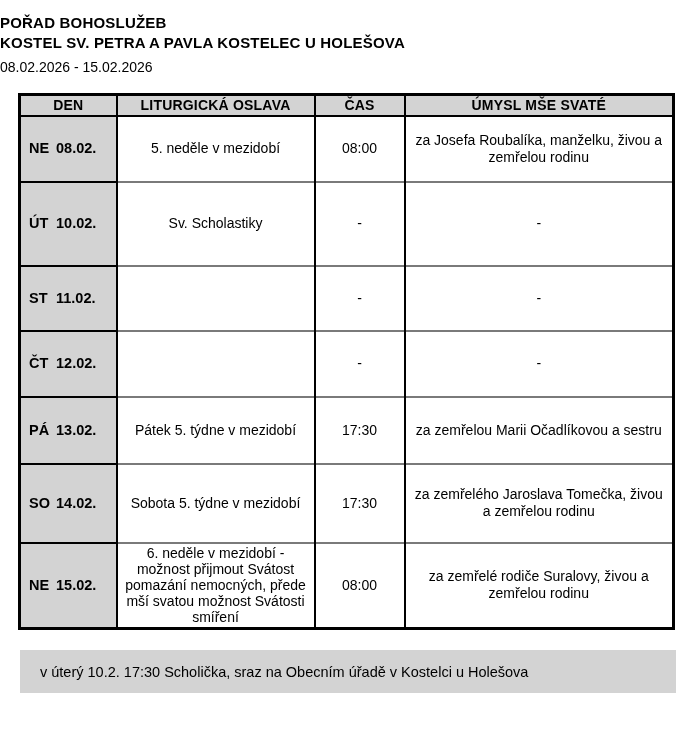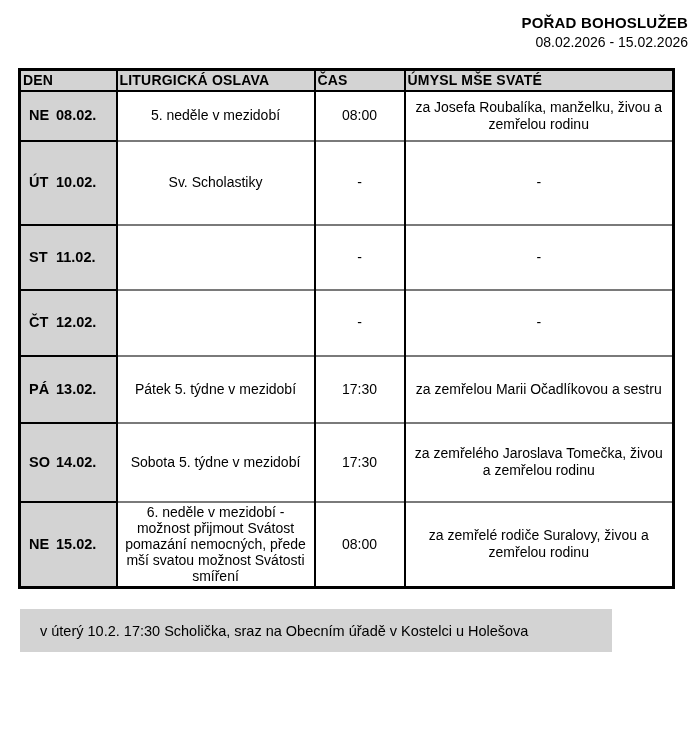--- a/index.html
+++ b/index.html
@@ -8,47 +8,47 @@
     --row_divider_gray: #7a7a7a;
   }
   * { box-sizing: border-box; }
   html, body {
     margin: 0; padding: 0;
     width: 688px; height: 749px;
     background: #ffffff;
     color: #000000;
     font-family: "Liberation Sans", sans-serif;
   }
-  .title-block { text-align: right; padding-top: 13px; }
+  .title-block { text-align: left; padding-top: 13px; }
   .title-line1, .title-line2 {
     font-size: 15px; font-weight: bold; line-height: 20px;
     letter-spacing: 0.2px;
   }
-  .date-range { font-size: 14px; line-height: 18px; }
+  .date-range { font-size: 14px; line-height: 18px; margin-top: 5px; }
 
   table.schedule {
     border-collapse: collapse;
     table-layout: fixed;
     width: 654px;
     margin: 17px 0 0 18px;
     border: 3px solid var(--border_black);
   }
   col.c-den { width: 97px; }
   col.c-osl { width: 198px; }
   col.c-cas { width: 90px; }
   col.c-umy { width: 269px; }
 
   th {
     background: var(--cell_gray);
     border: 2px solid var(--border_black);
     font-size: 14px;
     font-weight: bold;
     height: 21px;
     padding: 1px 2px;
-    text-align: left;
+    text-align: center;
     letter-spacing: 0.2px;
   }
   td {
     border-left: 2px solid var(--border_black);
     border-right: 2px solid var(--border_black);
     border-top: 2px solid var(--row_divider_gray);
     font-size: 14px;
     line-height: 17px;
     text-align: center;
     vertical-align: middle;
@@ -61,55 +61,56 @@
     border-top: 2px solid var(--border_black);
     font-weight: bold;
     font-size: 14.5px;
     text-align: left;
     padding-left: 8px;
     white-space: nowrap;
   }
   td.day .abbr { display: inline-block; min-width: 27px; }
 
   .note-bar {
-    width: 592px;
+    width: 656px;
     height: 43px;
     margin: 20px 0 0 20px;
     background: var(--cell_gray);
     display: flex;
     align-items: center;
     padding-left: 20px;
     font-size: 14.5px;
   }
 </style>
 </head>
 <body>
 
 <div class="title-block">
   <div class="title-line1">POŘAD BOHOSLUŽEB</div>
+  <div class="title-line2">KOSTEL SV. PETRA A PAVLA KOSTELEC U HOLEŠOVA</div>
   <div class="date-range">08.02.2026 - 15.02.2026</div>
 </div>
 
 <table class="schedule">
   <colgroup>
     <col class="c-den">
       <col class="c-osl">
       <col class="c-cas">
       <col class="c-umy">
   </colgroup>
   <thead>
     <tr>
       <th>DEN</th>
       <th>LITURGICKÁ OSLAVA</th>
       <th>ČAS</th>
       <th>ÚMYSL MŠE SVATÉ</th>
     </tr>
   </thead>
   <tbody>
-    <tr style="height:50px">
+    <tr style="height:66px">
       <td class="day"><span class="abbr">NE</span><span>08.02.</span></td>
       <td>5. neděle v mezidobí</td>
       <td>08:00</td>
       <td>za Josefa Roubalíka, manželku, živou a zemřelou rodinu</td>
     </tr>
     <tr style="height:84px">
       <td class="day"><span class="abbr">ÚT</span><span>10.02.</span></td>
       <td>Sv. Scholastiky</td>
       <td>-</td>
       <td>-</td>

